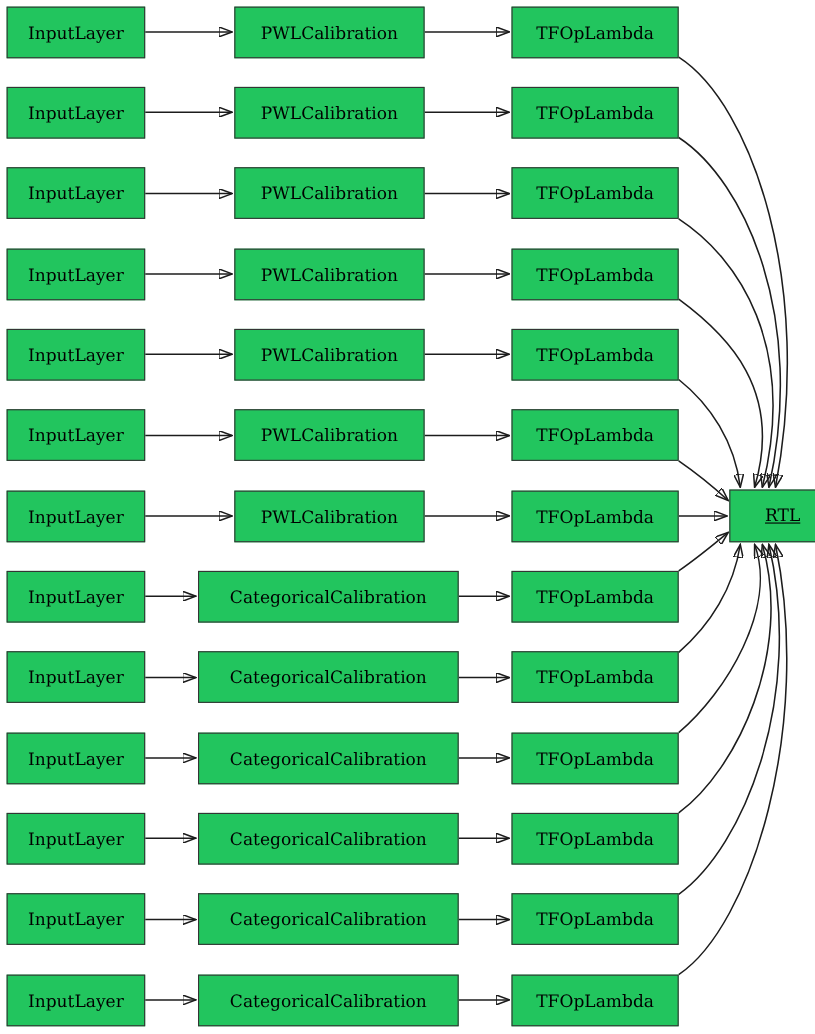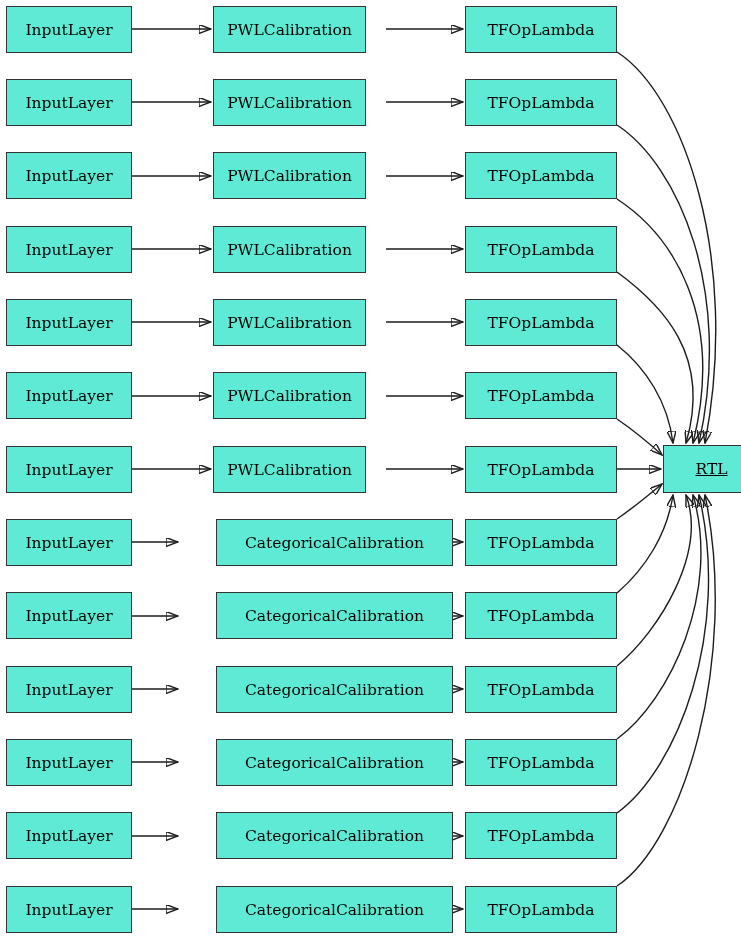--- a/index.html
+++ b/index.html
@@ -10,28 +10,28 @@
     font-family:"DejaVu Serif","Liberation Serif",serif;
     overflow:hidden;
   }
   .edges{position:absolute;left:0;top:0;width:741px;height:940px;}
   .edges path,.edges line{stroke:#1c1c1c;stroke-width:1.4;fill:none;}
   .node{
     position:absolute;
     height:47px;
     box-sizing:border-box;
     border:1.5px solid #343434;
-    background:#5eead4;
+    background:#22c55e;
     display:flex;align-items:center;justify-content:center;
     font-size:15.5px;color:#000000;
     white-space:nowrap;
   }
   .col-input{left:6px;width:126px;}
-  .col-pwl{left:213px;width:153px;}
-  .col-cat{left:180px;width:237px;margin-left:36px;}
+  .col-pwl{left:213px;width:173px;}
+  .col-cat{left:180px;width:237px;}
   .col-lambda{left:465px;width:152px;text-align:center;}
   .r0{top:6px}.r1{top:79px}.r2{top:152px}.r3{top:226px}.r4{top:299px}
   .r5{top:372px}.r6{top:446px}.r7{top:519px}.r8{top:592px}.r9{top:666px}
   .r10{top:739px}.r11{top:812px}.r12{top:886px}
   .rtl{left:663px;top:445px;width:97px;height:48px;text-decoration:underline;}
 </style>
 </head>
 <body>
 
 <div class="canvas">

